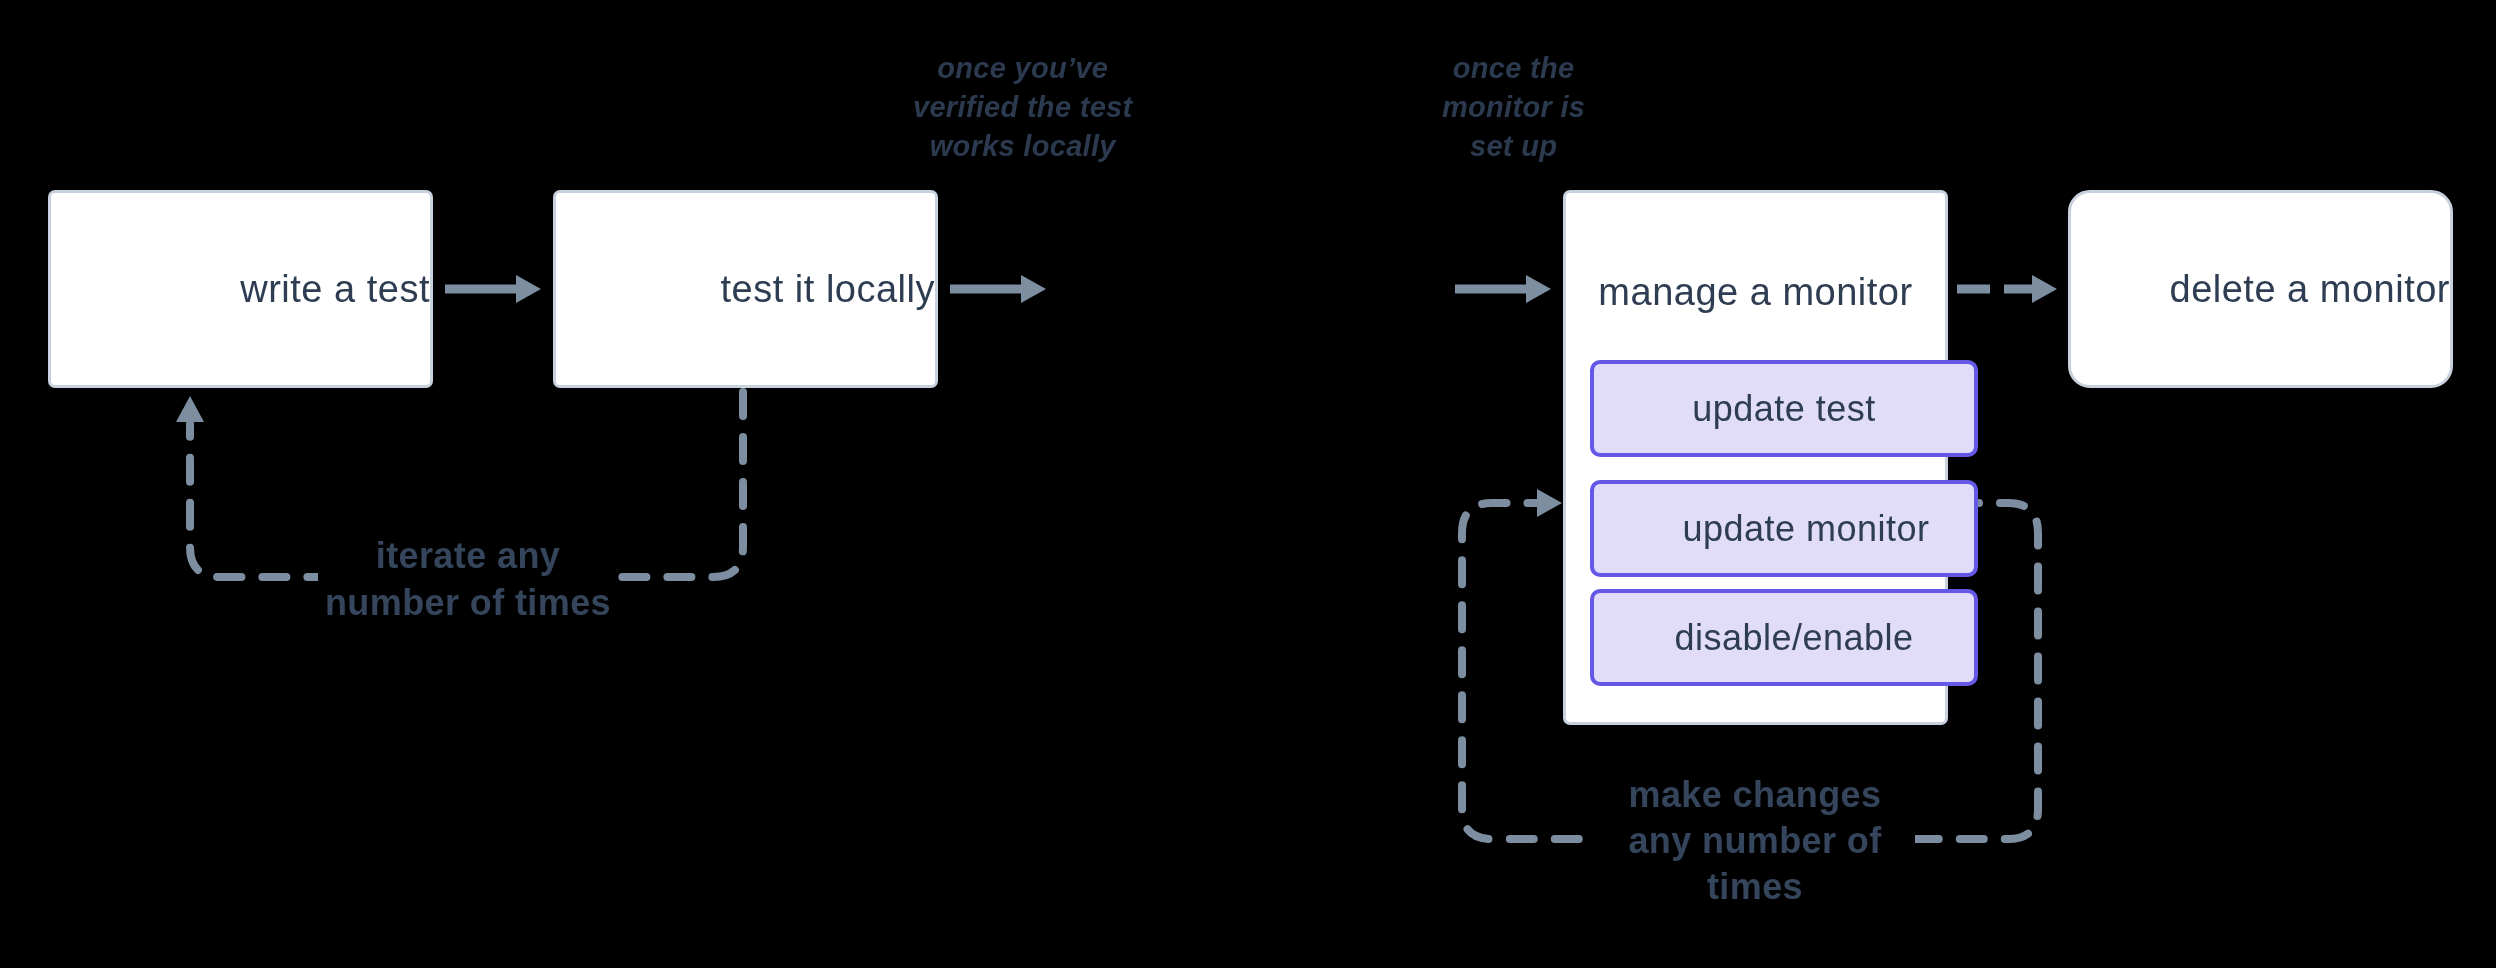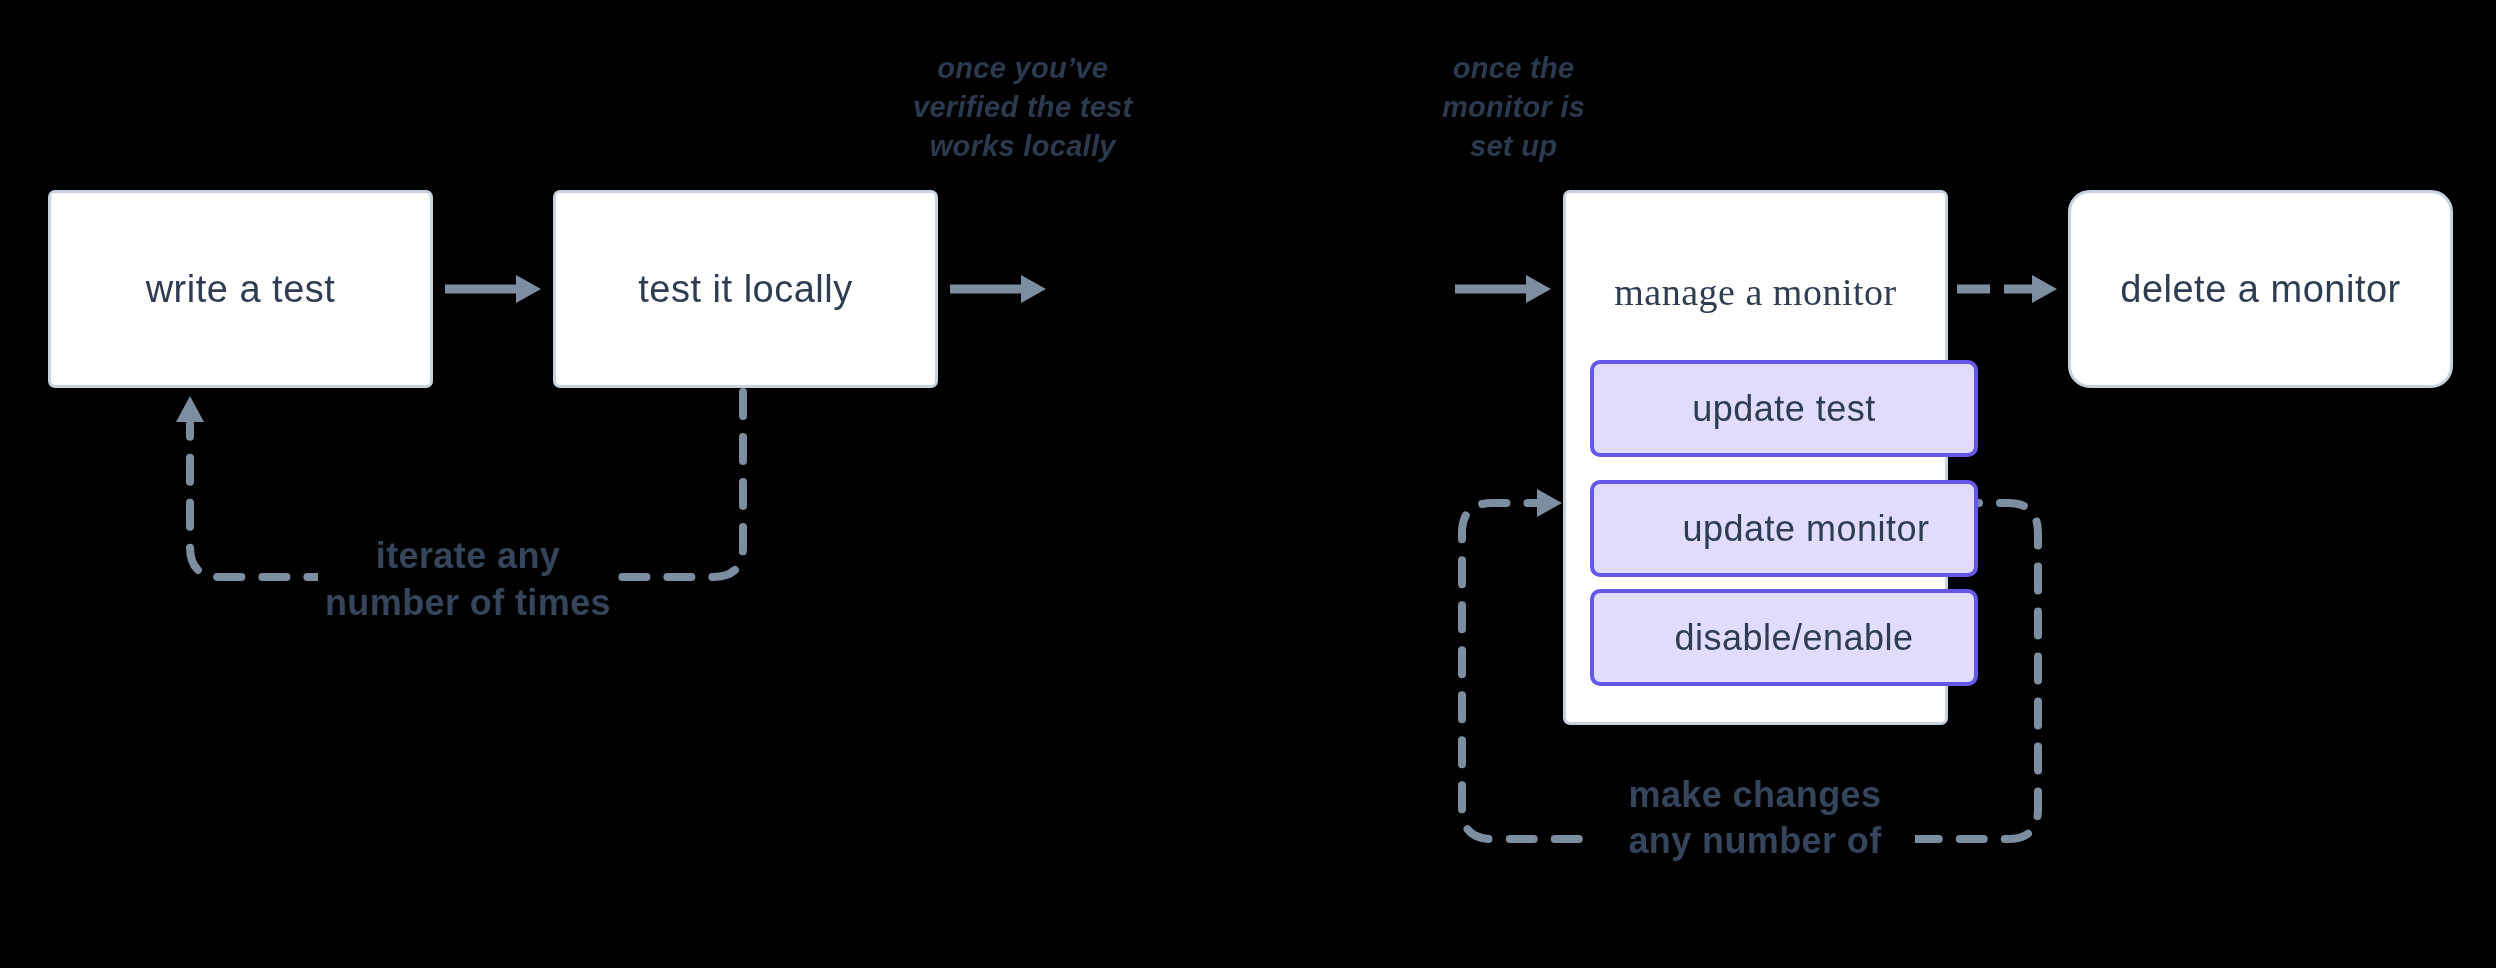--- a/index.html
+++ b/index.html
@@ -34,21 +34,21 @@
   .node {
     position: absolute;
     box-sizing: border-box;
     width: 385px;
     height: 198px;
     background: var(--box-fill);
     border: 3px solid var(--box-border);
     border-radius: 7px;
     display: flex;
     align-items: center;
-    justify-content: center;
+    justify-content: flex-end;
     font-size: 38px;
     font-weight: 500;
     color: var(--box-text);
     letter-spacing: 0.5px;
   }
   .node.tall {
     height: 535px;
     display: block;
   }
   .node.tall .node-title {
@@ -56,21 +56,20 @@
     left: 0; top: 0;
     width: 100%;
     height: 198px;
     display: flex;
     align-items: center;
     justify-content: center;
     font-size: 38px;
     font-weight: 500;
     color: var(--box-text);
     letter-spacing: 0.5px;
-    font-family: Liberation Serif, serif;
   }
   .subnode {
     position: absolute;
     box-sizing: border-box;
     left: 24px;
     width: 388px;
     height: 97px;
     background: var(--subbox-fill);
     border: 4px solid var(--subbox-border);
     border-radius: 10px;
@@ -195,15 +194,16 @@
   </div>
 
   <div class="loop-label iterate">
     <span class="ll-line">iterate any</span>
     <span class="ll-line">number of times</span>
   </div>
 
   <div class="loop-label changes">
     <span class="ll-line">make changes</span>
     <span class="ll-line">any number of</span>
+    <span class="ll-line">times</span>
   </div>
 
 </div>
 
 </body></html>

